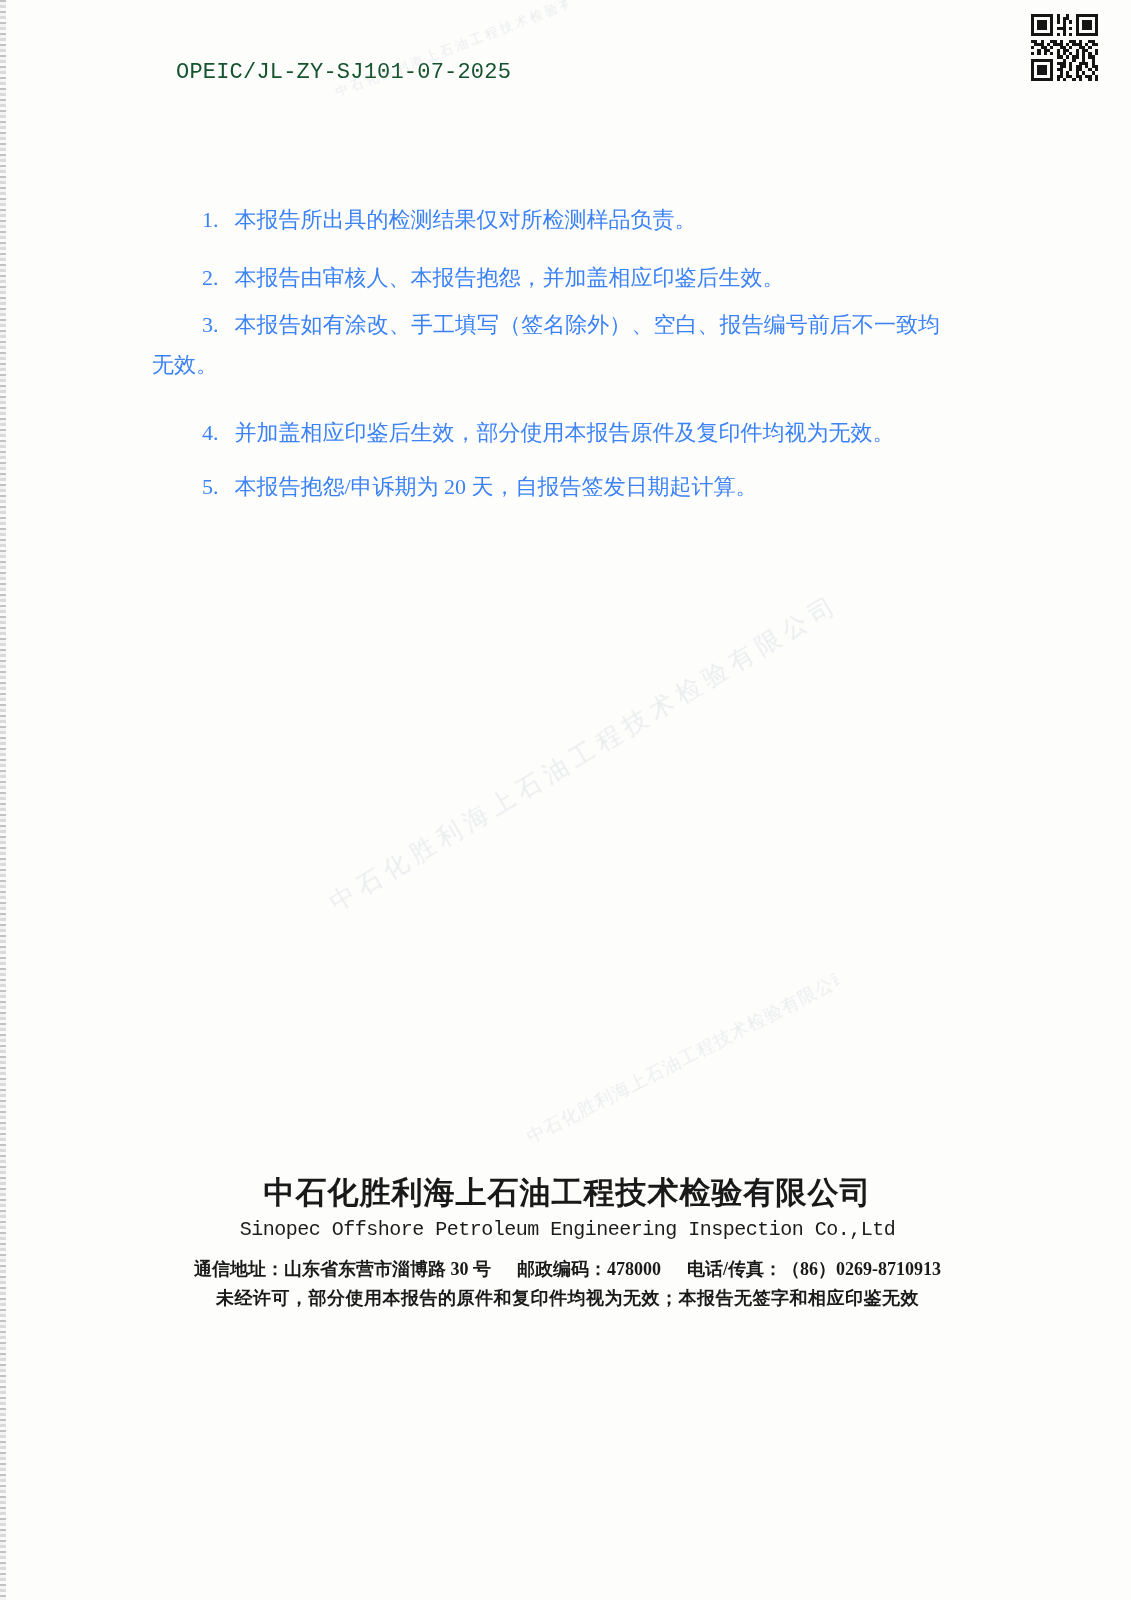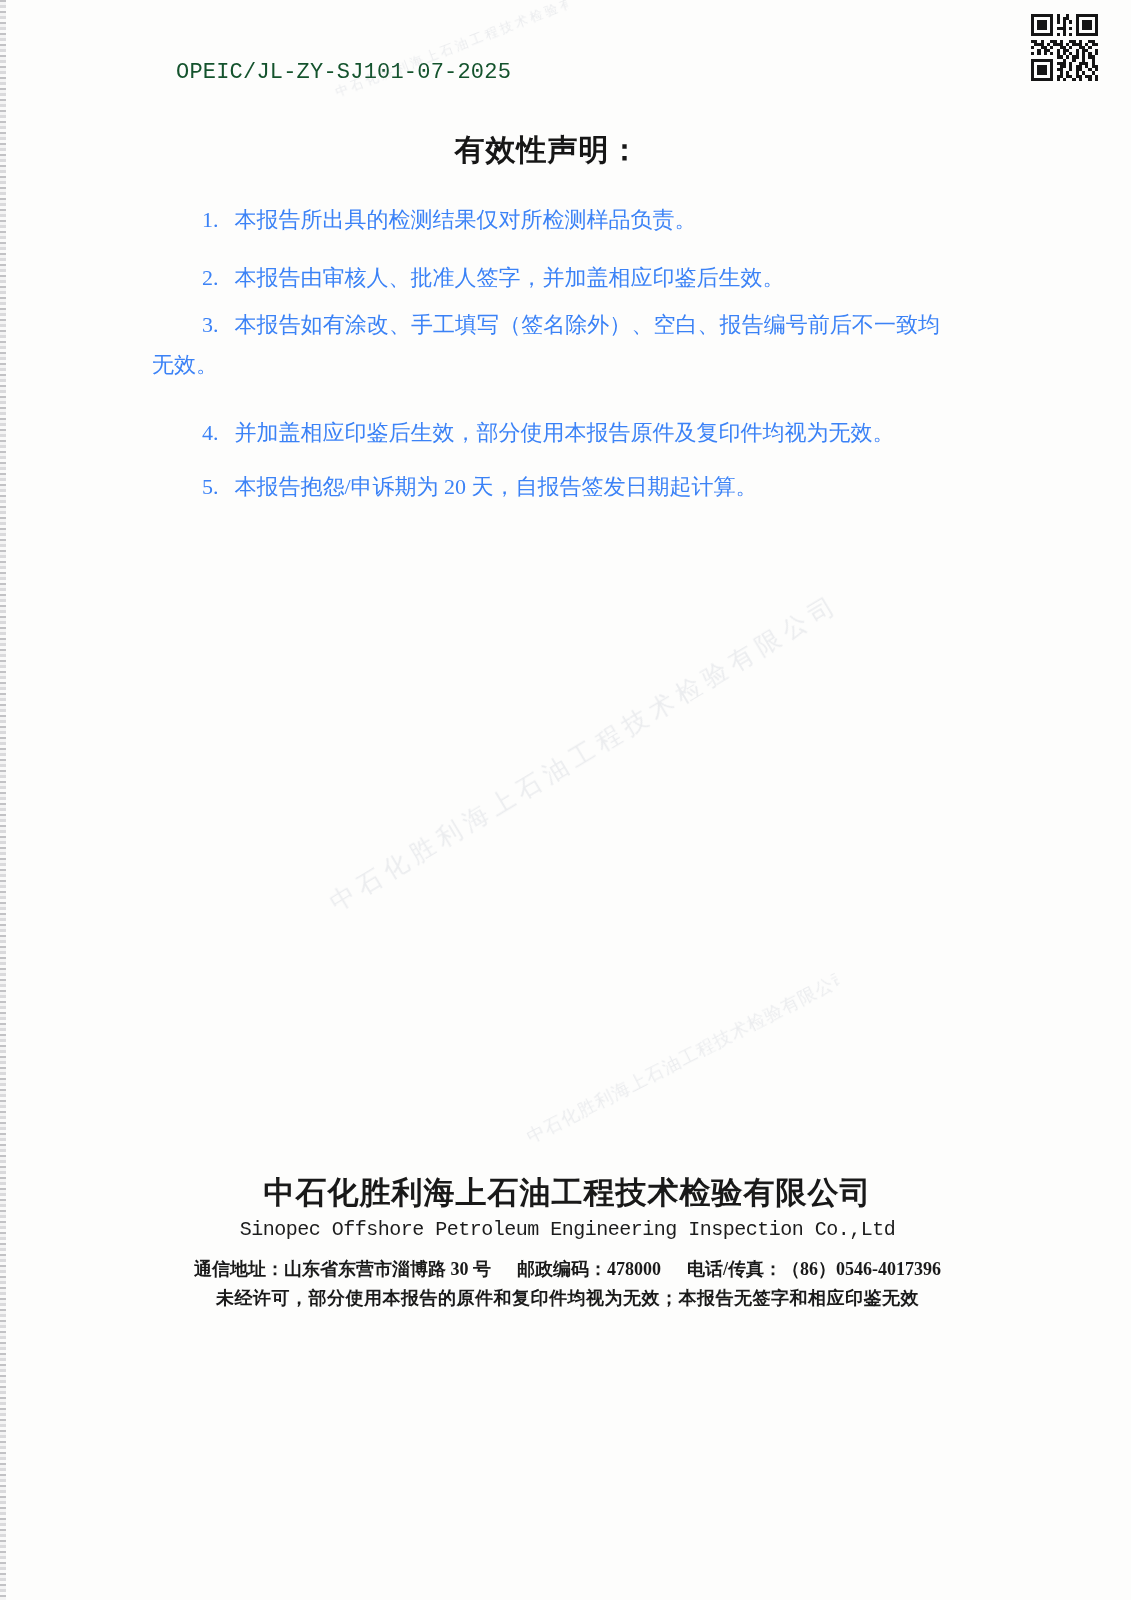--- a/index.html
+++ b/index.html
@@ -128,36 +128,35 @@
         <line x1="8" y1="15.5" x2="21" y2="15.5" stroke-dasharray="3 1 1 2"></line>
         <line x1="8" y1="16.5" x2="21" y2="16.5" stroke-dasharray="1 1 2 1" stroke-dashoffset="1"></line>
         <line x1="8" y1="17.5" x2="21" y2="17.5" stroke-dasharray="2 2 1 1"></line>
         <line x1="8" y1="18.5" x2="21" y2="18.5" stroke-dasharray="1 2 1 1" stroke-dashoffset="2"></line>
         <line x1="8" y1="19.5" x2="21" y2="19.5" stroke-dasharray="2 1"></line>
         <line x1="8" y1="20.5" x2="21" y2="20.5" stroke-dasharray="1 1 1 2"></line>
       </g>
     </svg>
   </div>
 
-  <h1 class="title">有效性声明：</h1>
 
   <div class="statements">
     <p class="stmt s1"><span class="num">1.</span><span>本报告所出具的检测结果仅对所检测样品负责。</span></p>
-    <p class="stmt s2"><span class="num">2.</span><span>本报告由审核人、批准人签字，并加盖相应印鉴后生效。</span></p>
+    <p class="stmt s2"><span class="num">2.</span><span>本报告由审核人、本报告抱怨，并加盖相应印鉴后生效。</span></p>
     <p class="stmt s3"><span class="num">3.</span><span>本报告如有涂改、手工填写（签名除外）、空白、报告编号前后不一致均无效。</span></p>
     <p class="stmt s4"><span class="num">4.</span><span>并加盖相应印鉴后生效，部分使用本报告原件及复印件均视为无效。</span></p>
     <p class="stmt s5"><span class="num">5.</span><span>本报告抱怨/申诉期为 20 天，自报告签发日期起计算。</span></p>
   </div>
 
   <div class="ghost g-top">中石化胜利海上石油工程技术检验有限公司</div>
   <div class="ghost g-mid">中石化胜利海上石油工程技术检验有限公司</div>
   <div class="ghost g-low">中石化胜利海上石油工程技术检验有限公司</div>
 
   <div class="footer">
     <div class="company-cn">中石化胜利海上石油工程技术检验有限公司</div>
     <div class="company-en">Sinopec Offshore Petroleum Engineering Inspection Co.,Ltd</div>
     <div class="contact">
-      <span>通信地址：山东省东营市淄博路 30 号</span><span>邮政编码：478000</span><span>电话/传真：（86）0546-4017396</span>
+      <span>通信地址：山东省东营市淄博路 30 号</span><span>邮政编码：478000</span><span>电话/传真：（86）0269-8710913</span>
     </div>
     <div class="disclaimer">未经许可，部分使用本报告的原件和复印件均视为无效；本报告无签字和相应印鉴无效</div>
   </div>
 
 </div>
 
 </body></html>

